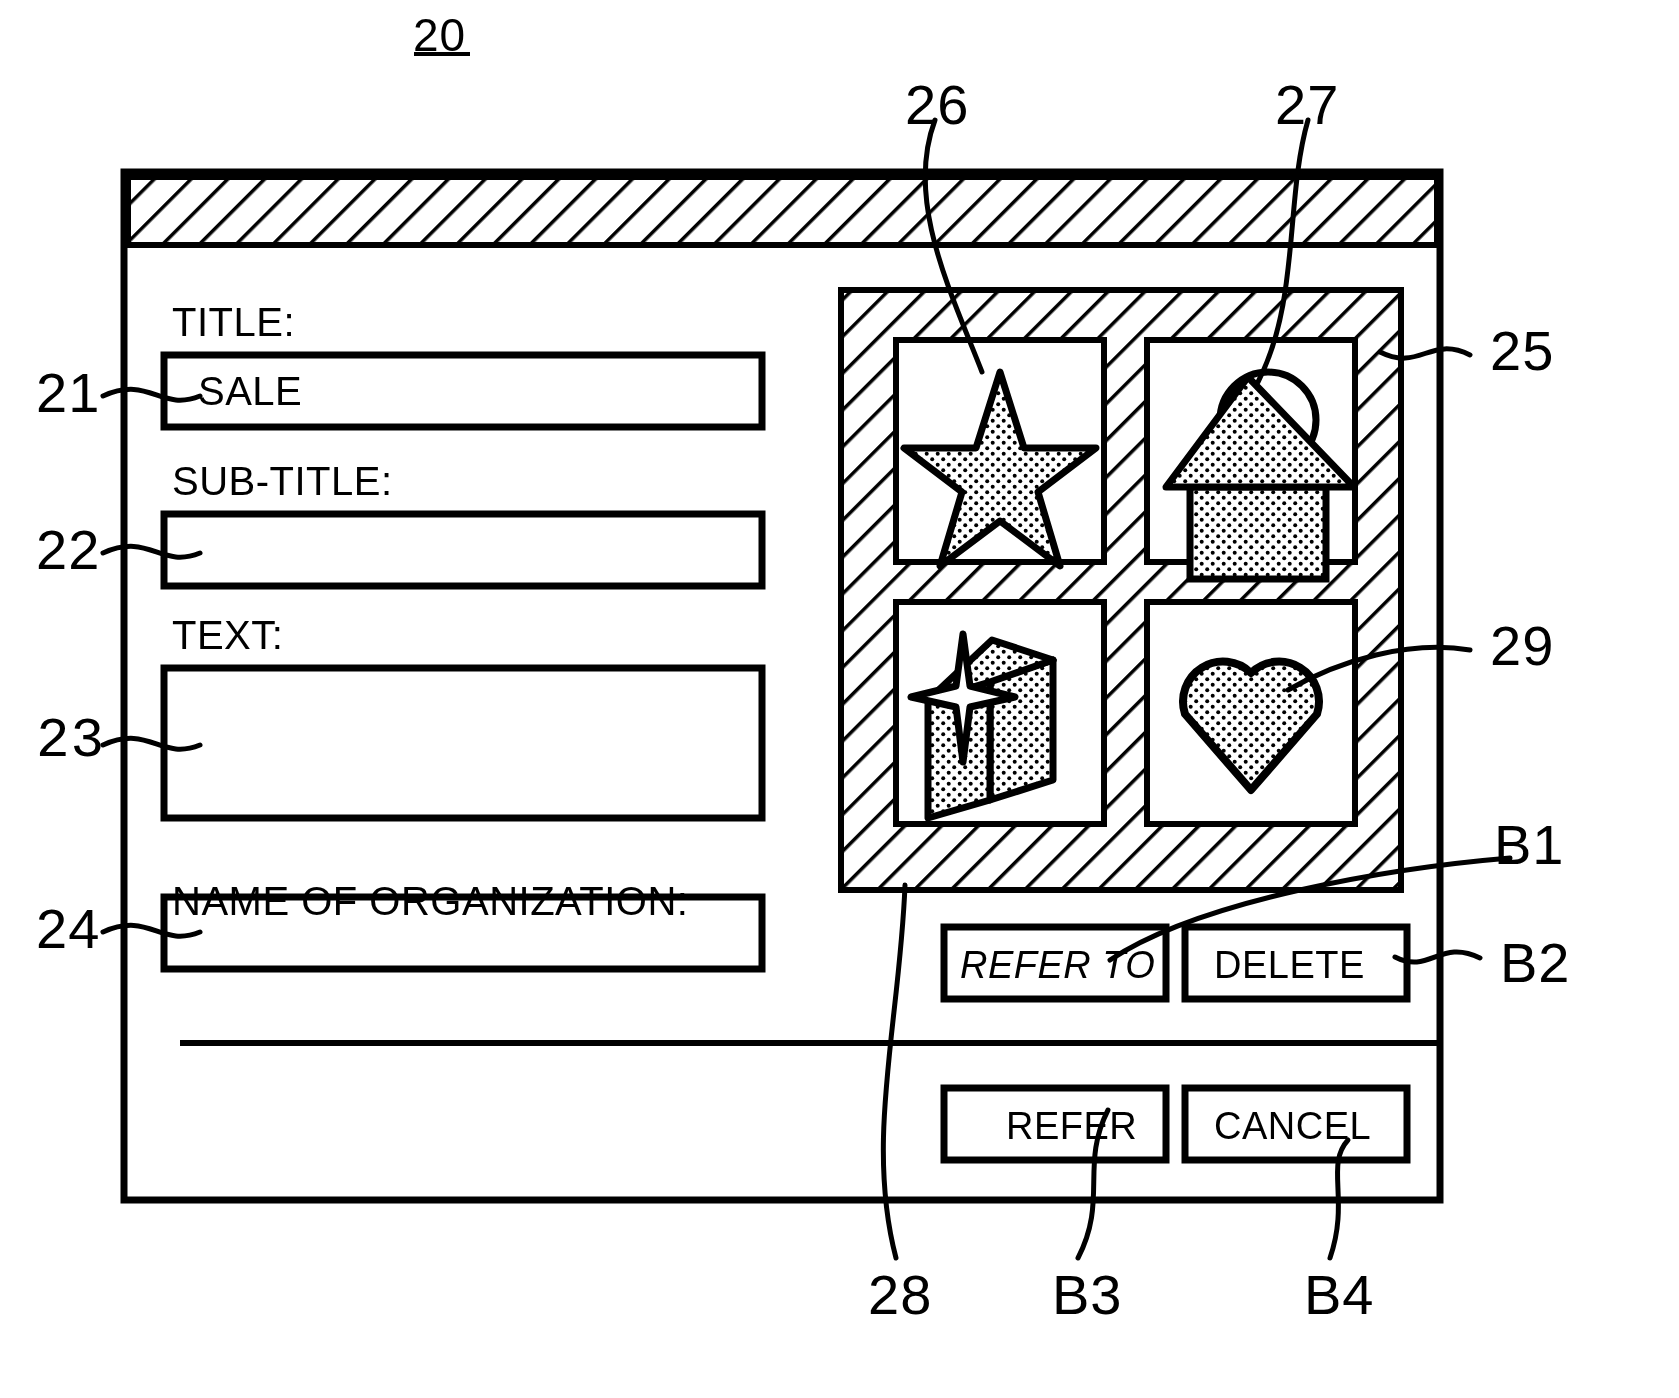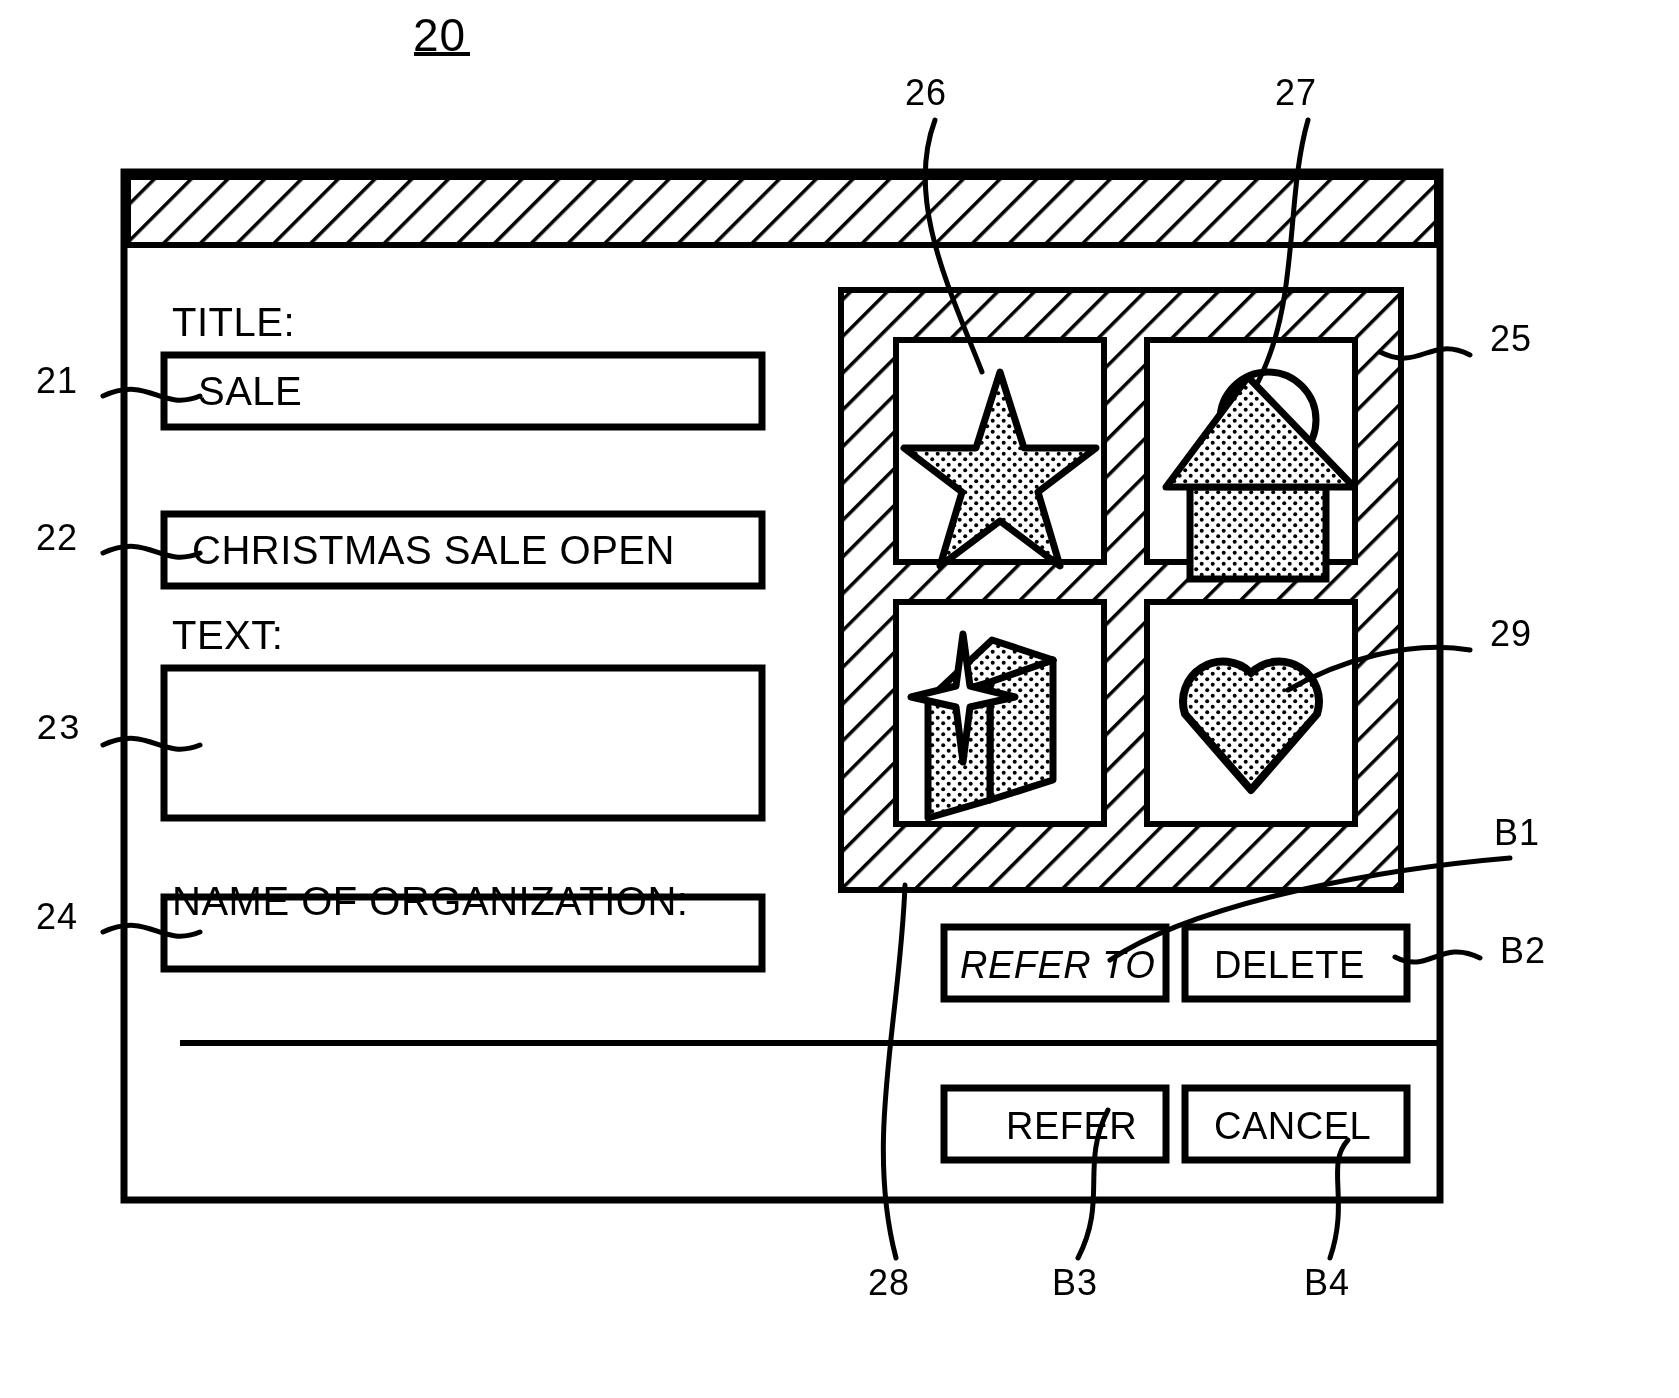--- a/index.html
+++ b/index.html
@@ -6,21 +6,21 @@
   body{width:1679px;height:1398px;overflow:hidden;
        font-family:"Liberation Sans","DejaVu Sans",sans-serif;color:#000;}
   #stage{position:relative;width:1679px;height:1079px;}
   #art{position:absolute;left:0;top:0;width:1679px;height:1398px;}
 
   .txt{position:absolute;white-space:pre;color:#000;
        font-family:"Liberation Sans","DejaVu Sans",sans-serif;
        font-weight:400;letter-spacing:0.5px;}
 
   .fig-num{font-size:46px;letter-spacing:1px;}
-  .ref{font-size:36px;letter-spacing:1px;}
+  .ref{font-size:56px;letter-spacing:1px;}
   .field-label{font-size:40px;letter-spacing:0.5px;}
   .field-value{font-size:40px;letter-spacing:0.5px;}
   .btn-label{font-size:38px;letter-spacing:0.5px;}
 </style>
 </head>
 <body>
 
 <div id="stage">
 
 <svg id="art" viewBox="0 0 1679 1398">
@@ -122,21 +122,21 @@
 
     <path d="M1330,1258 C1350,1200 1325,1165 1348,1140"></path>
   </g>
 </svg>
 
 <div class="txt fig-num" style="left:413px; top:8px;">20</div>
 
 <div class="txt field-label" style="left:172px; top:300px;">TITLE:</div>
 <div class="txt field-value" style="left:198px; top:369px;">SALE</div>
 
-<div class="txt field-value" style="left:192px; top:528px;">CHRISTMAS SALE OPEN</div>
+<div class="txt field-label" style="left:172px; top:459px;">SUB-TITLE:</div>
 
 <div class="txt field-label" style="left:172px; top:613px;">TEXT:</div>
 <div class="txt field-value" style="left:192px; top:682px;"></div>
 
 <div class="txt field-label" style="left:172px; top:840px;margin-top:39px;">NAME OF ORGANIZATION:</div>
 <div class="txt field-value" style="left:192px; top:911px;"></div>
 
 <div class="txt btn-label" style="left:960px; top:944px;font-style:italic;">REFER TO</div>
 <div class="txt btn-label" style="left:1214px; top:944px;">DELETE</div>
 <div class="txt btn-label" style="left:1006px; top:1105px;">REFER</div>

